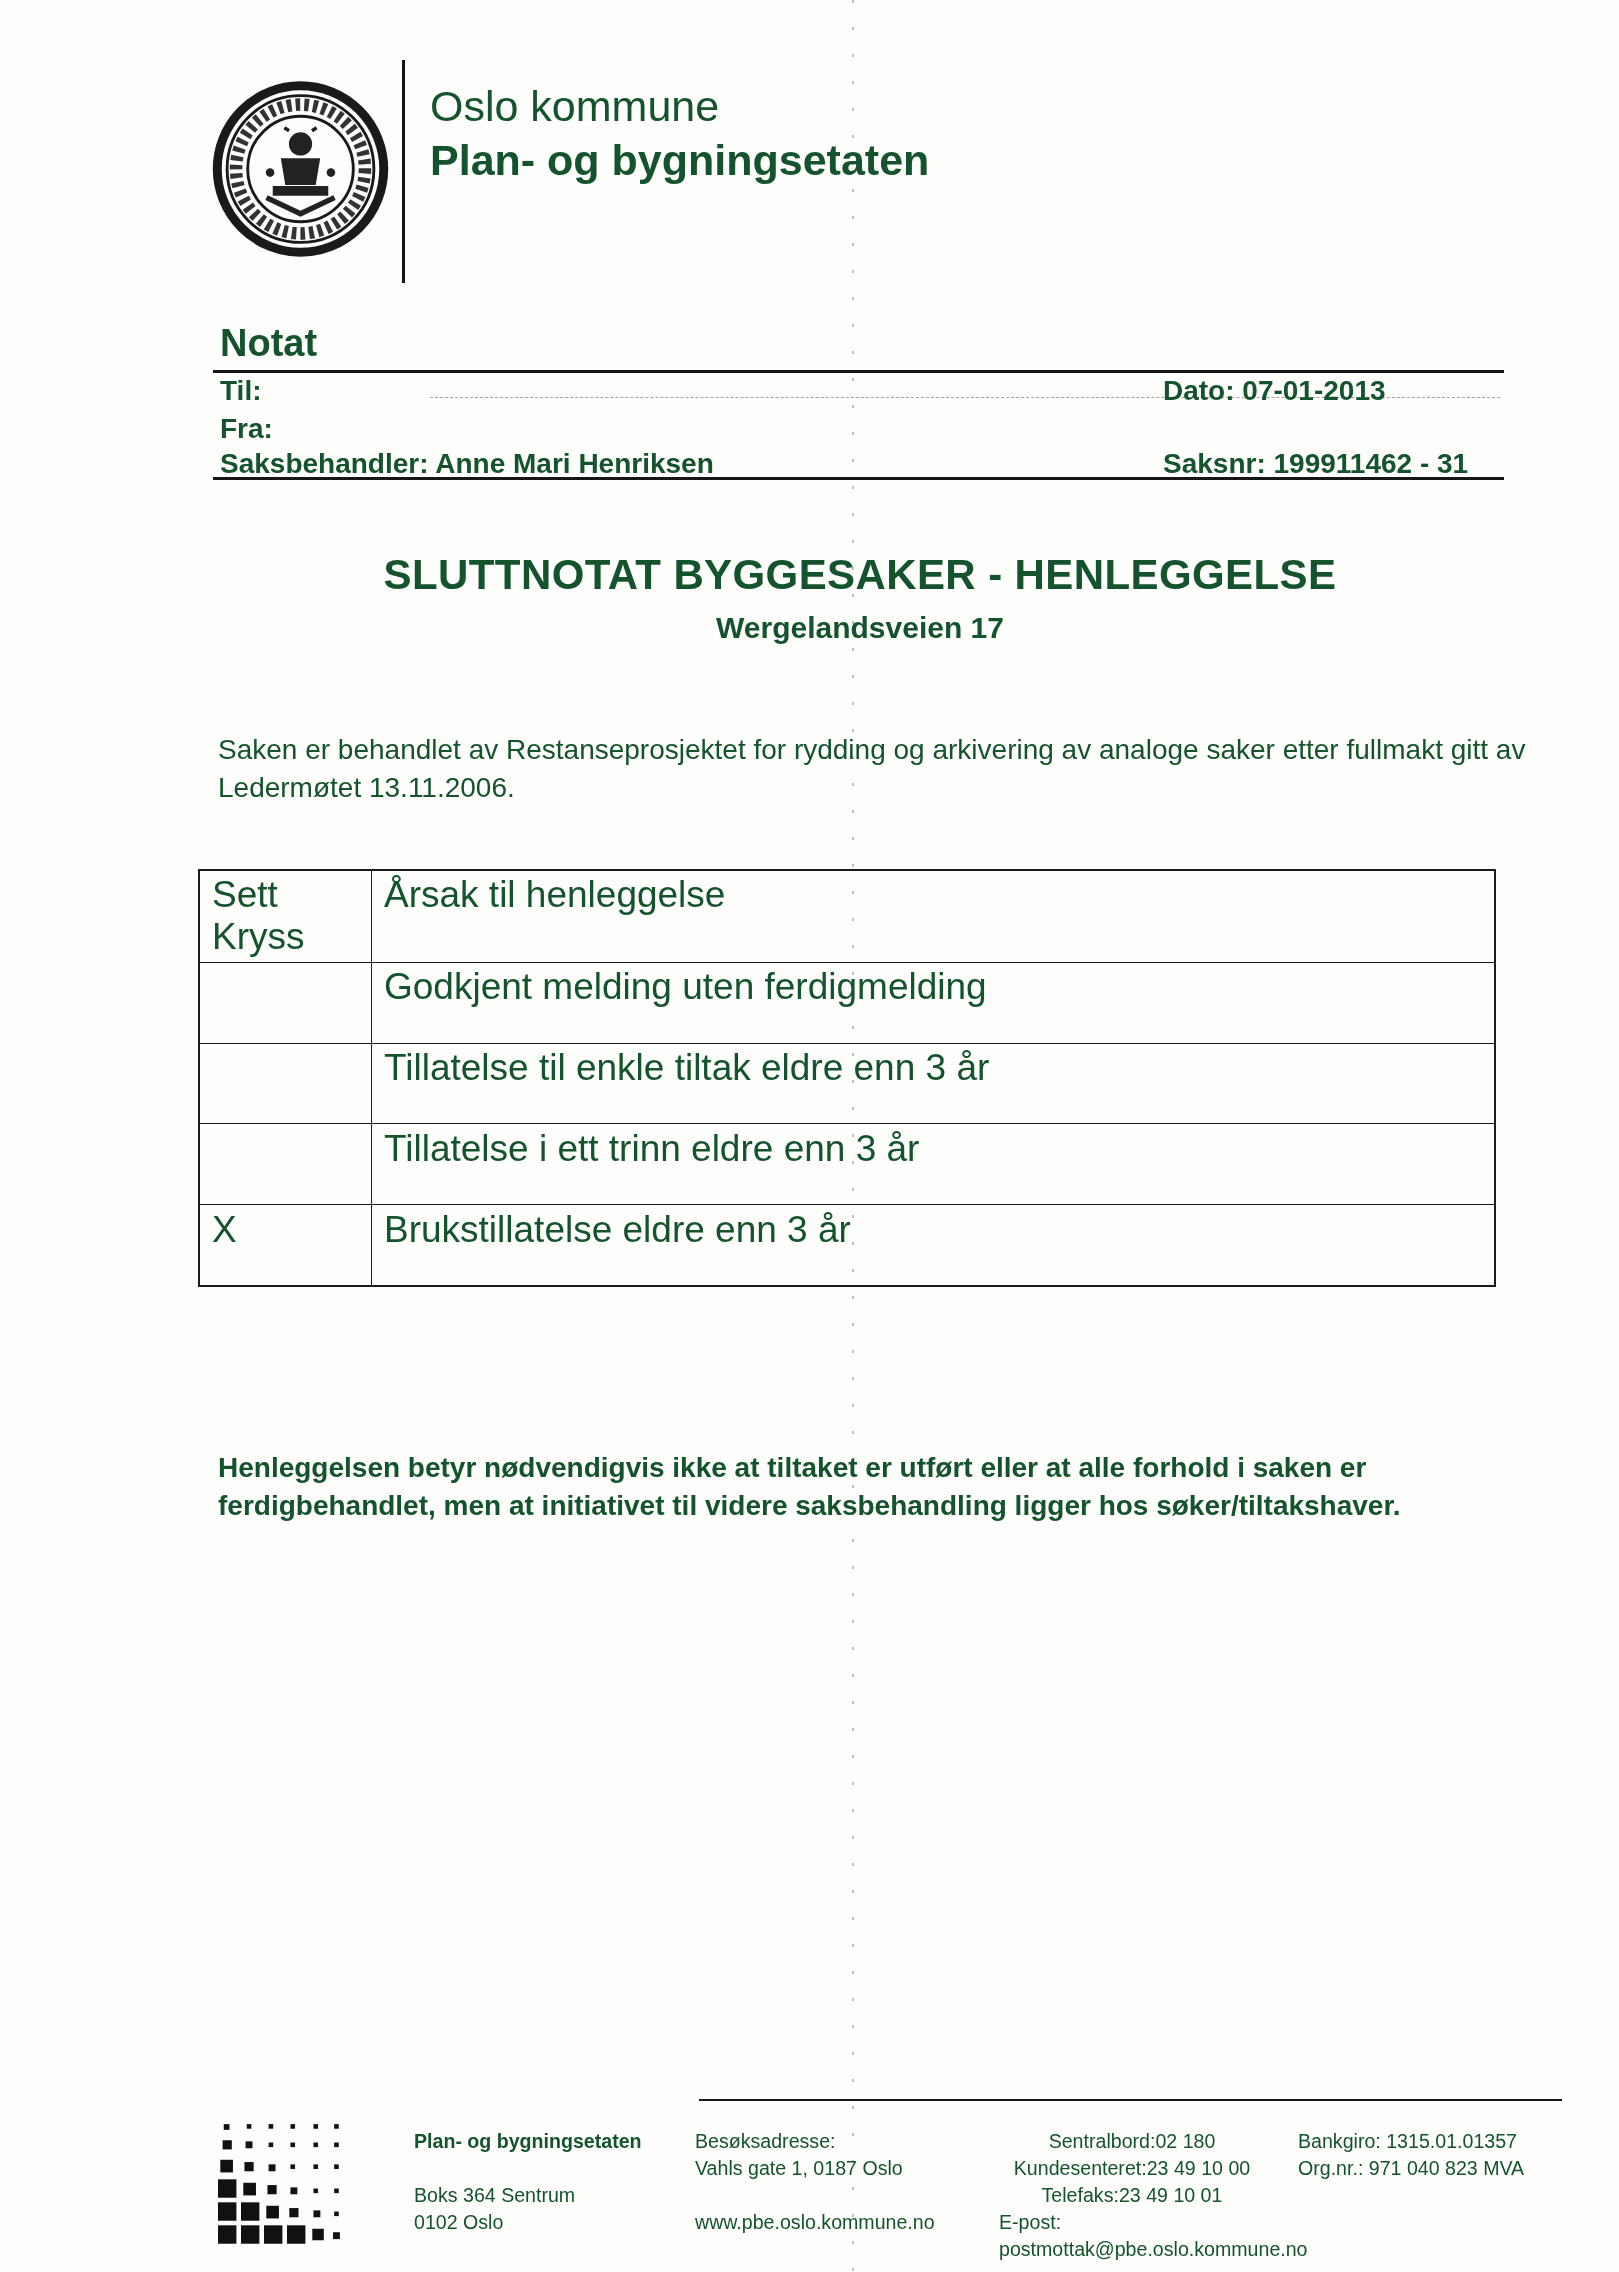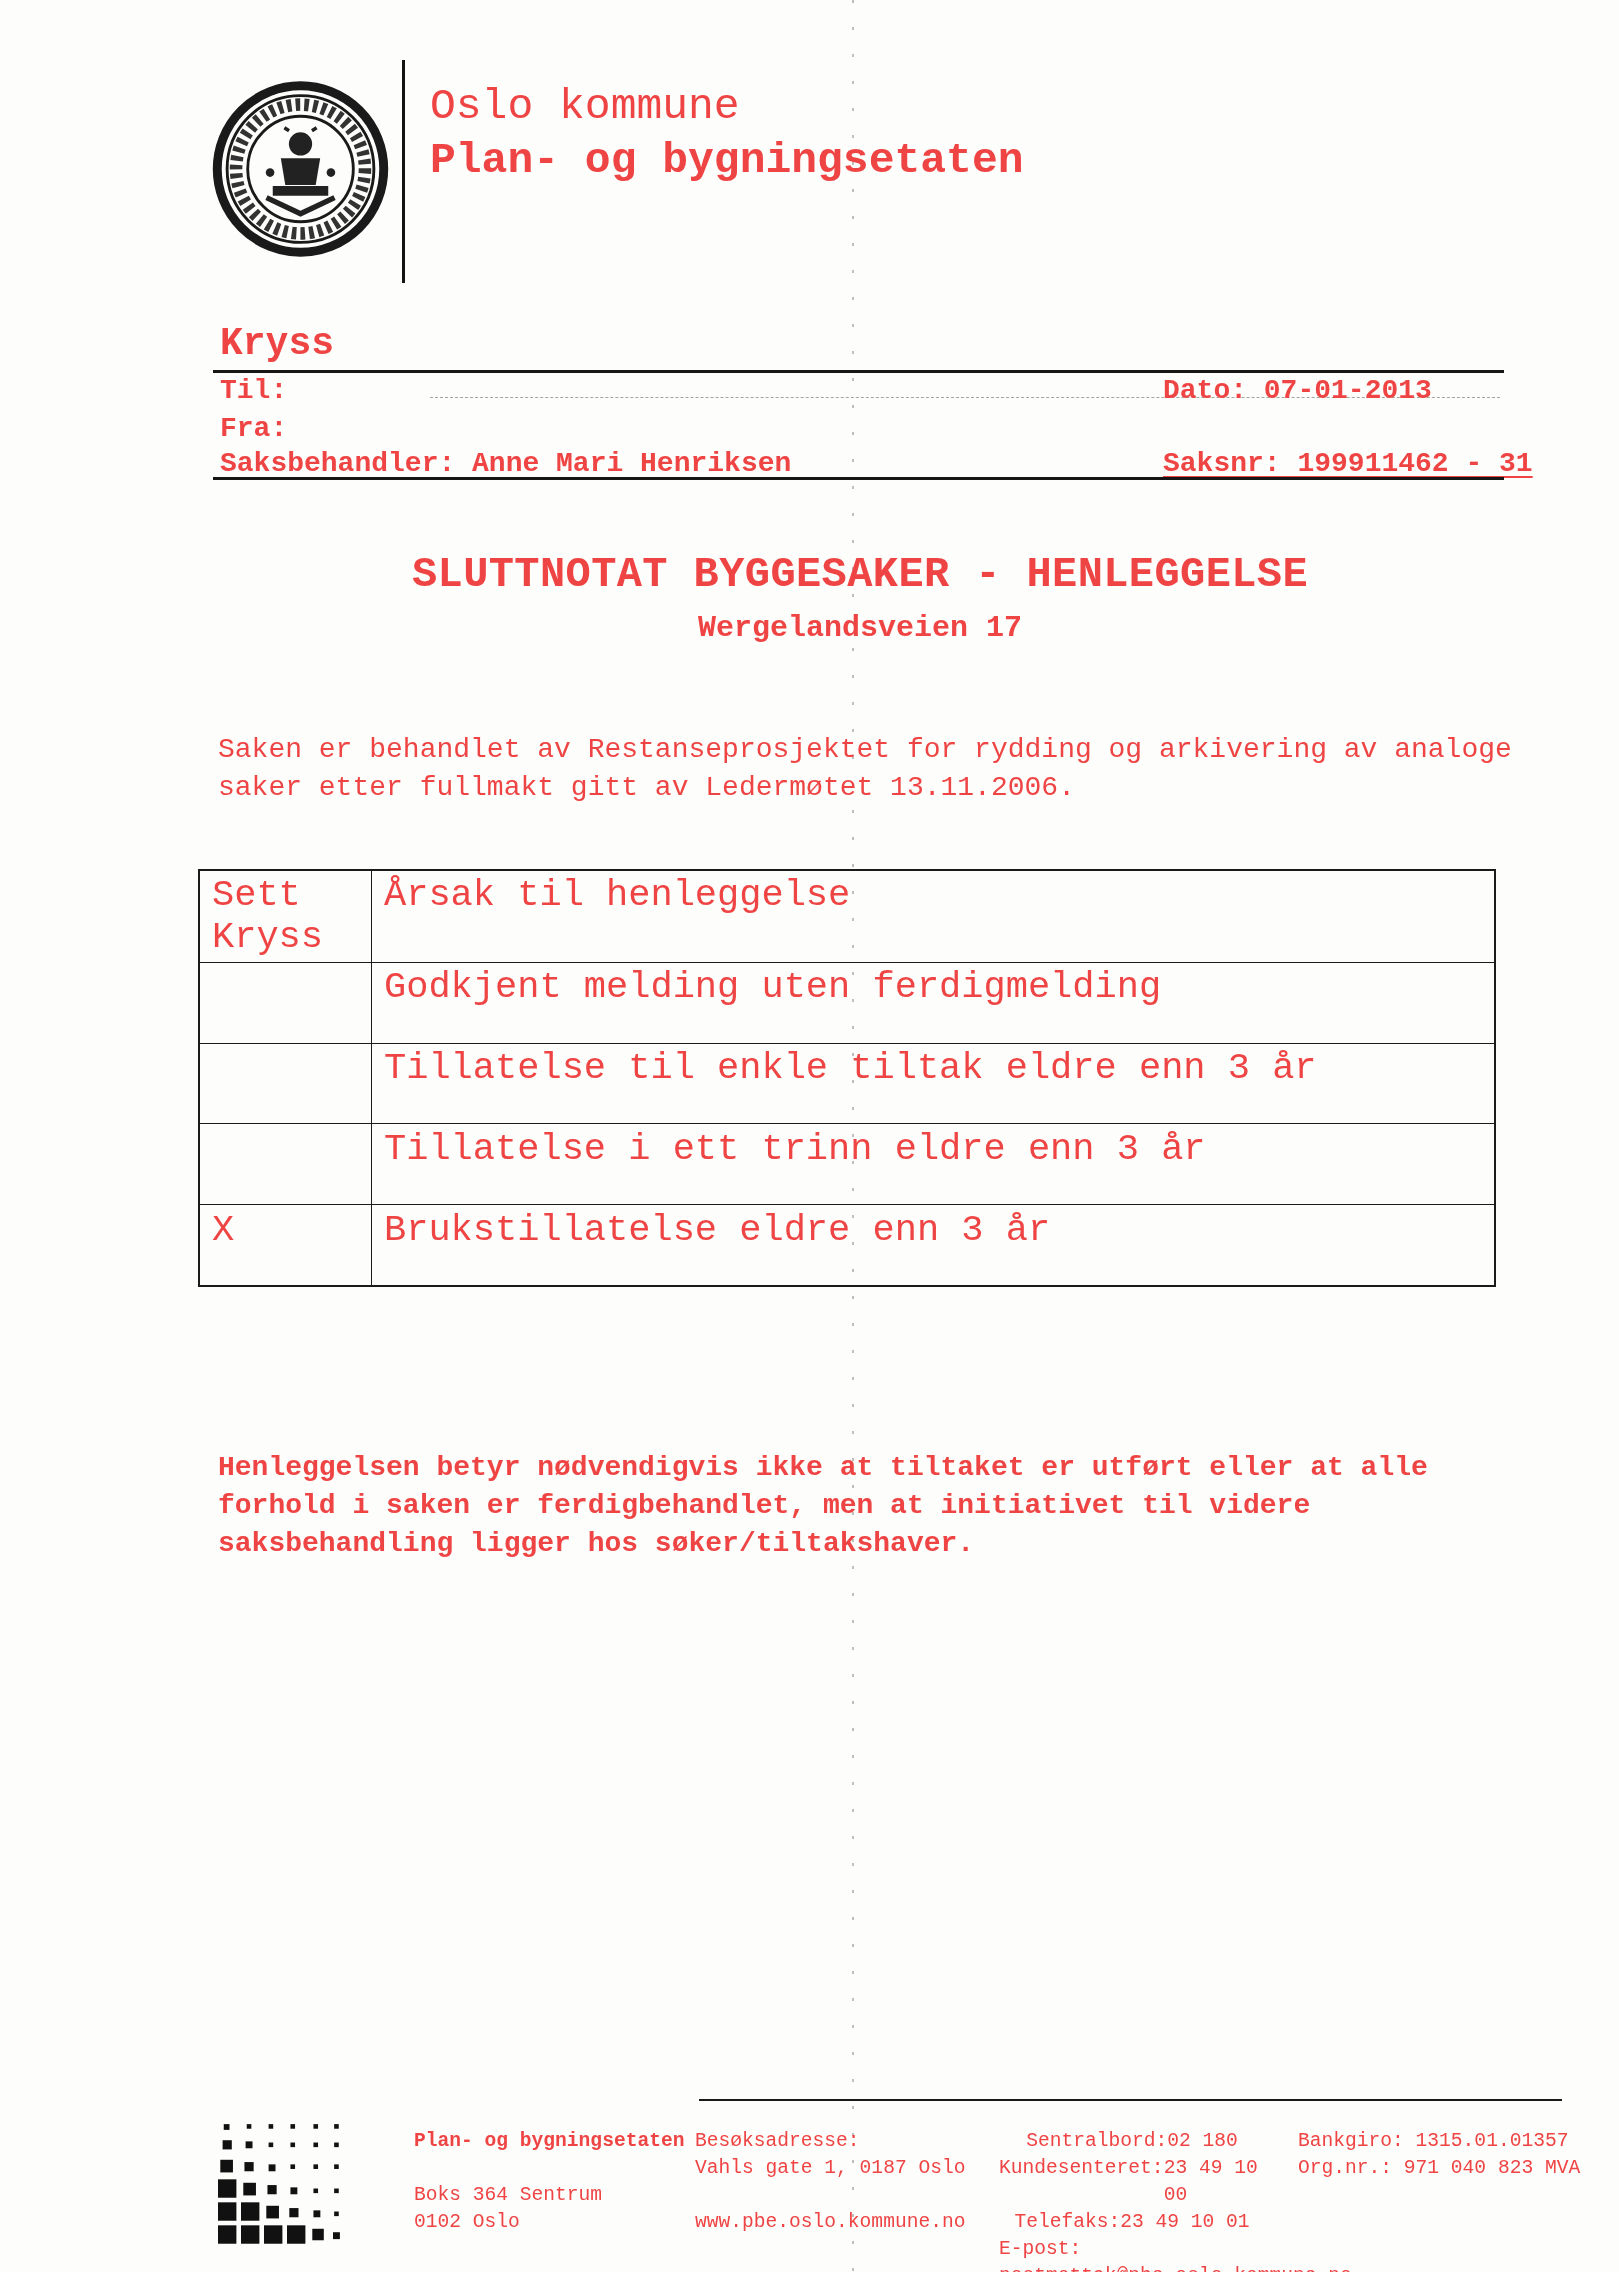--- a/index.html
+++ b/index.html
@@ -1,21 +1,21 @@
 <!DOCTYPE html>
 <html style="font-size:13.6px"><head>
 <meta charset="utf-8">
 <style>
   html,body { margin:0; padding:0; background:#e9e9e9; }
   .page {
     position:relative;
     width:1620px; height:2273px;
     background:#fdfdfb;
-    font-family:Liberation Mono, monospace;
-    color:#ef4444;
+    font-family:Liberation Sans, sans-serif;
+    color:#14532d;
     overflow:hidden;
   }
 
   
   .scan-artifact {
     position:absolute; left:852px; top:0; width:1.7px; height:2273px;
     background: repeating-linear-gradient(to bottom, rgba(45,45,45,0.30) 0 3.4px, transparent 3.4px 27px);
     pointer-events:none;
   }
 
@@ -101,21 +101,21 @@
       <circle cx="33" cy="52" r="2.4"></circle>
       <circle cx="67" cy="52" r="2.4"></circle>
       <path d="M41 27 l2.6 1.6 M59 27 l-2.6 1.6" stroke="#222" stroke-width="2"></path>
     </g>
     <path d="M31 66 l19 9 l19 -9" stroke="#222222" stroke-width="3" fill="none"></path>
   </svg>
   <div class="brand-divider"></div>
   <div class="org-name">Oslo kommune</div>
   <div class="dept-name">Plan- og bygningsetaten</div>
 
-  <div class="notat-heading">Kryss</div>
+  <div class="notat-heading">Notat</div>
   <div class="rule rule-notat"></div>
   <div class="rule-dashed"></div>
 
   <div class="info-label r1 c-left">Til:</div>
   <div class="info-label r1 c-right">Dato: 07-01-2013</div>
   <div class="info-label r2 c-left">Fra:</div>
   <div class="info-label r3 c-left">Saksbehandler: Anne Mari Henriksen</div>
   <div class="info-label r3 c-right saksnr">Saksnr: 199911462 - 31</div>
   <div class="rule rule-head"></div>
 

